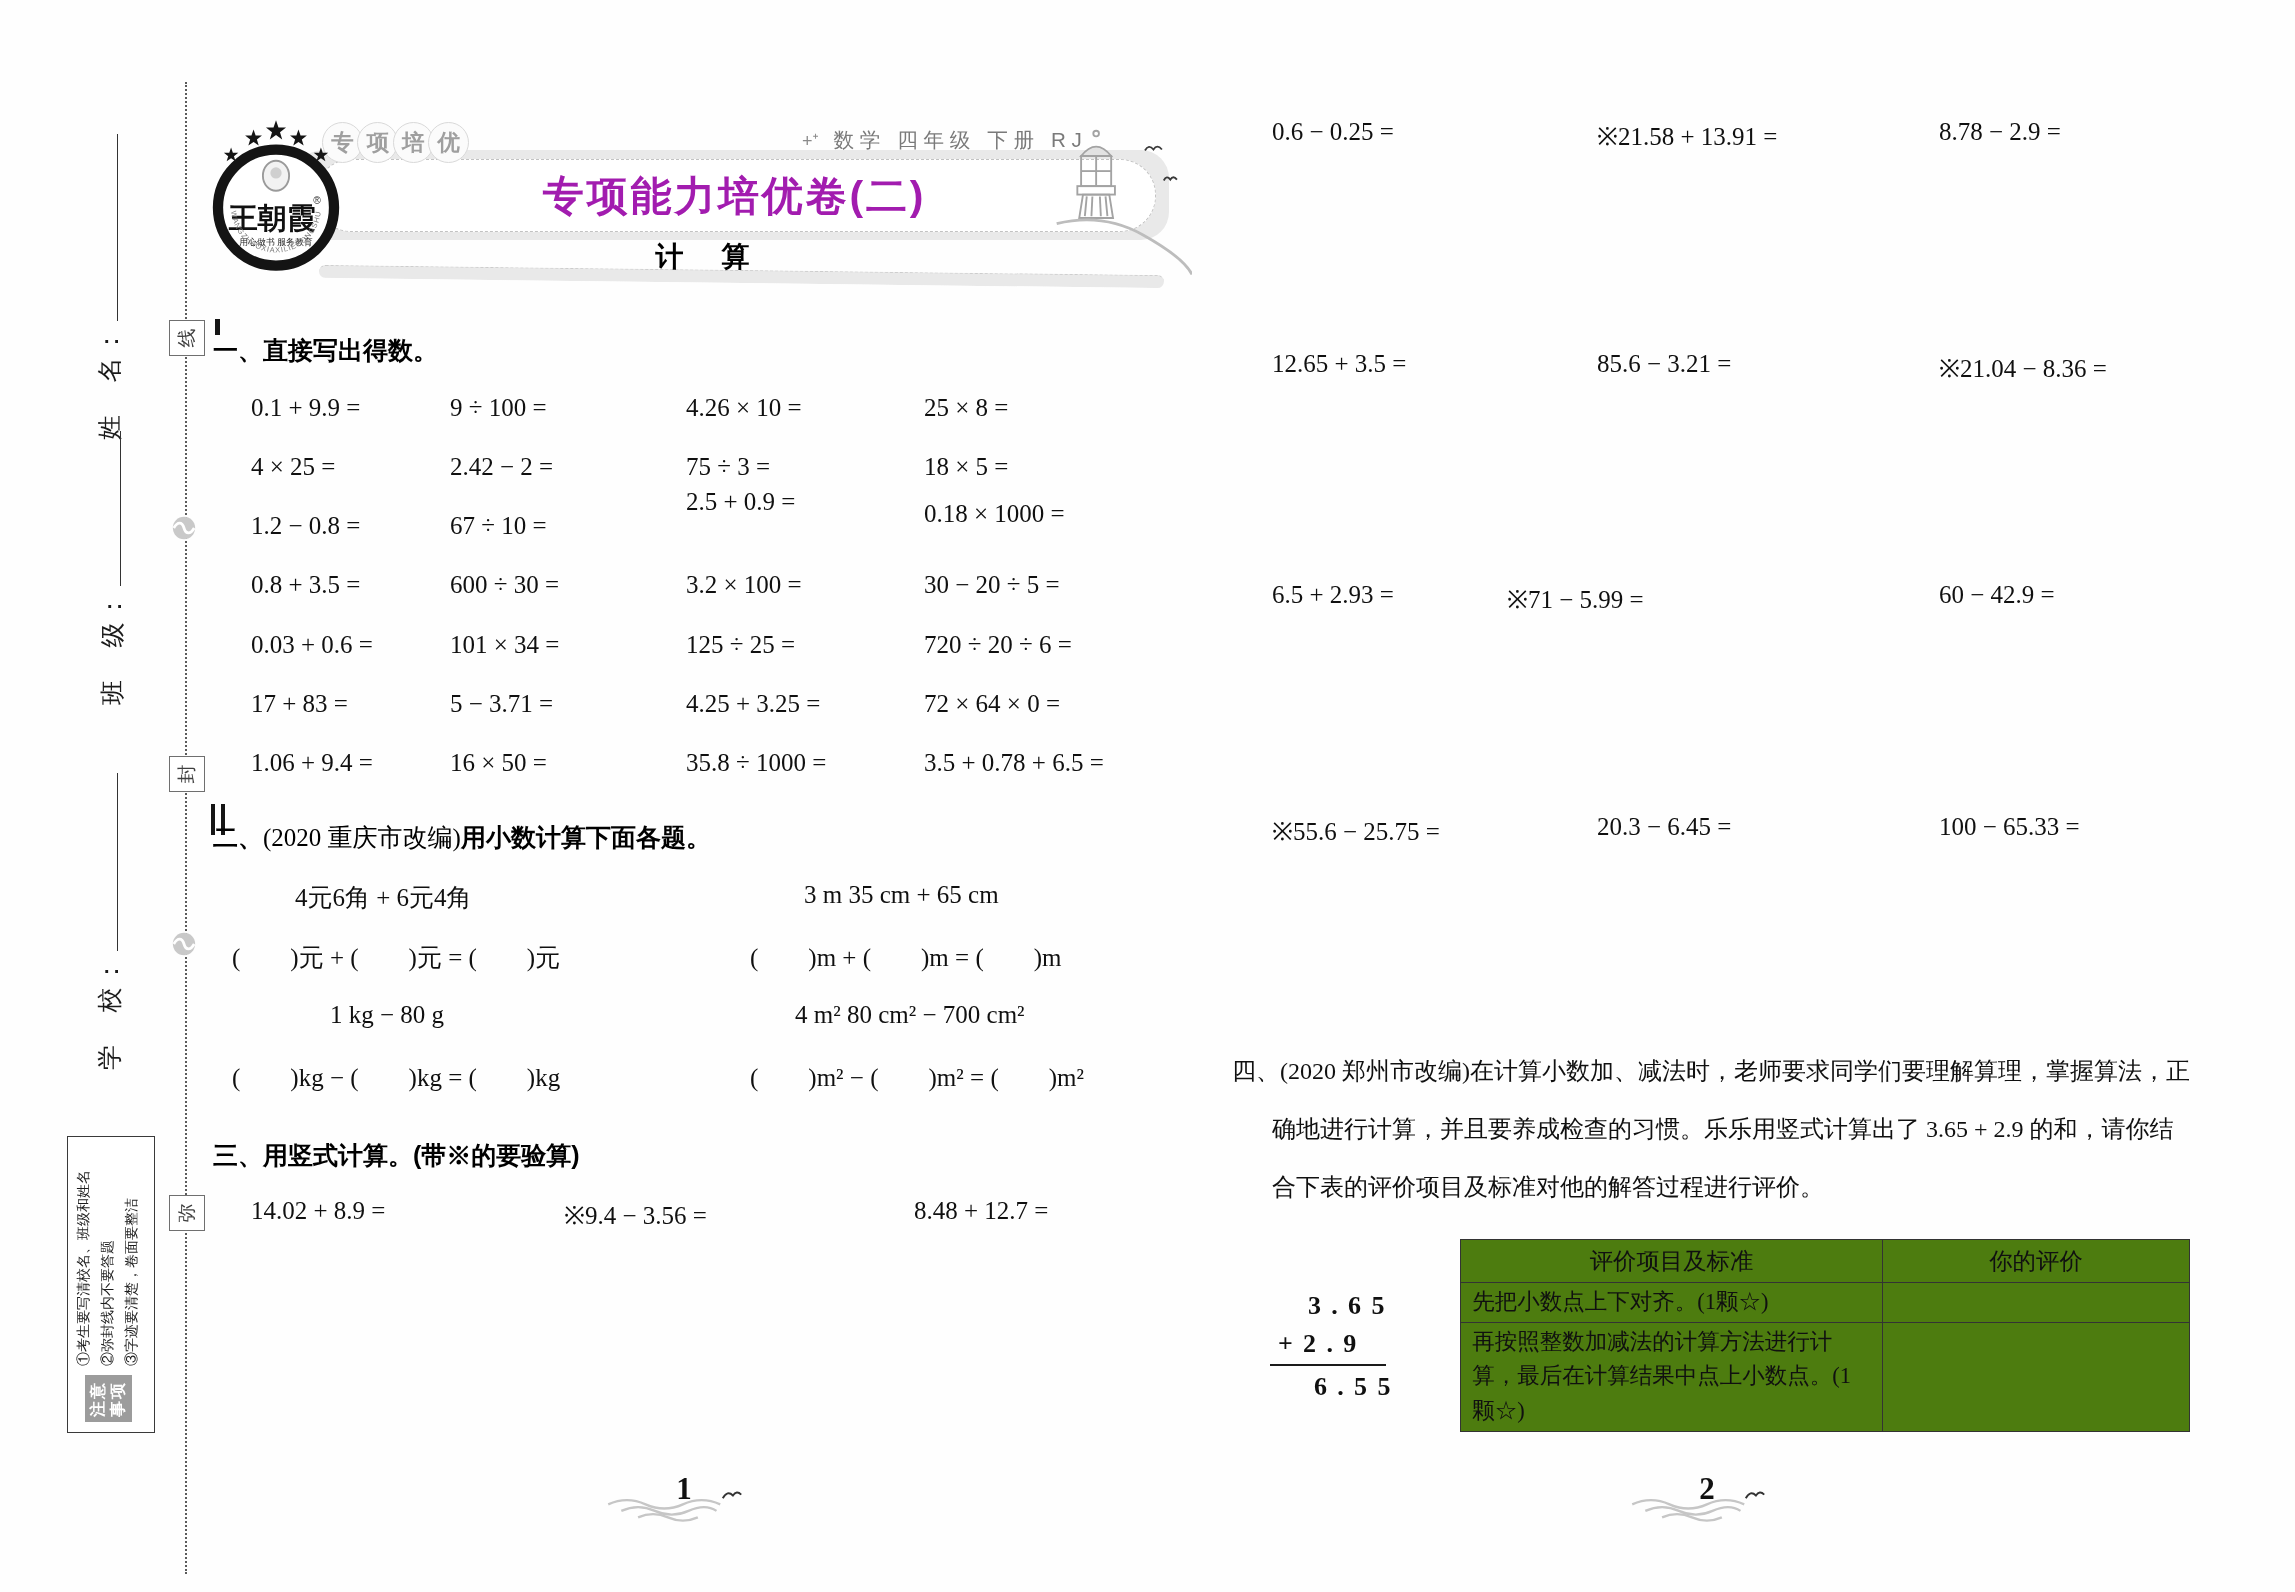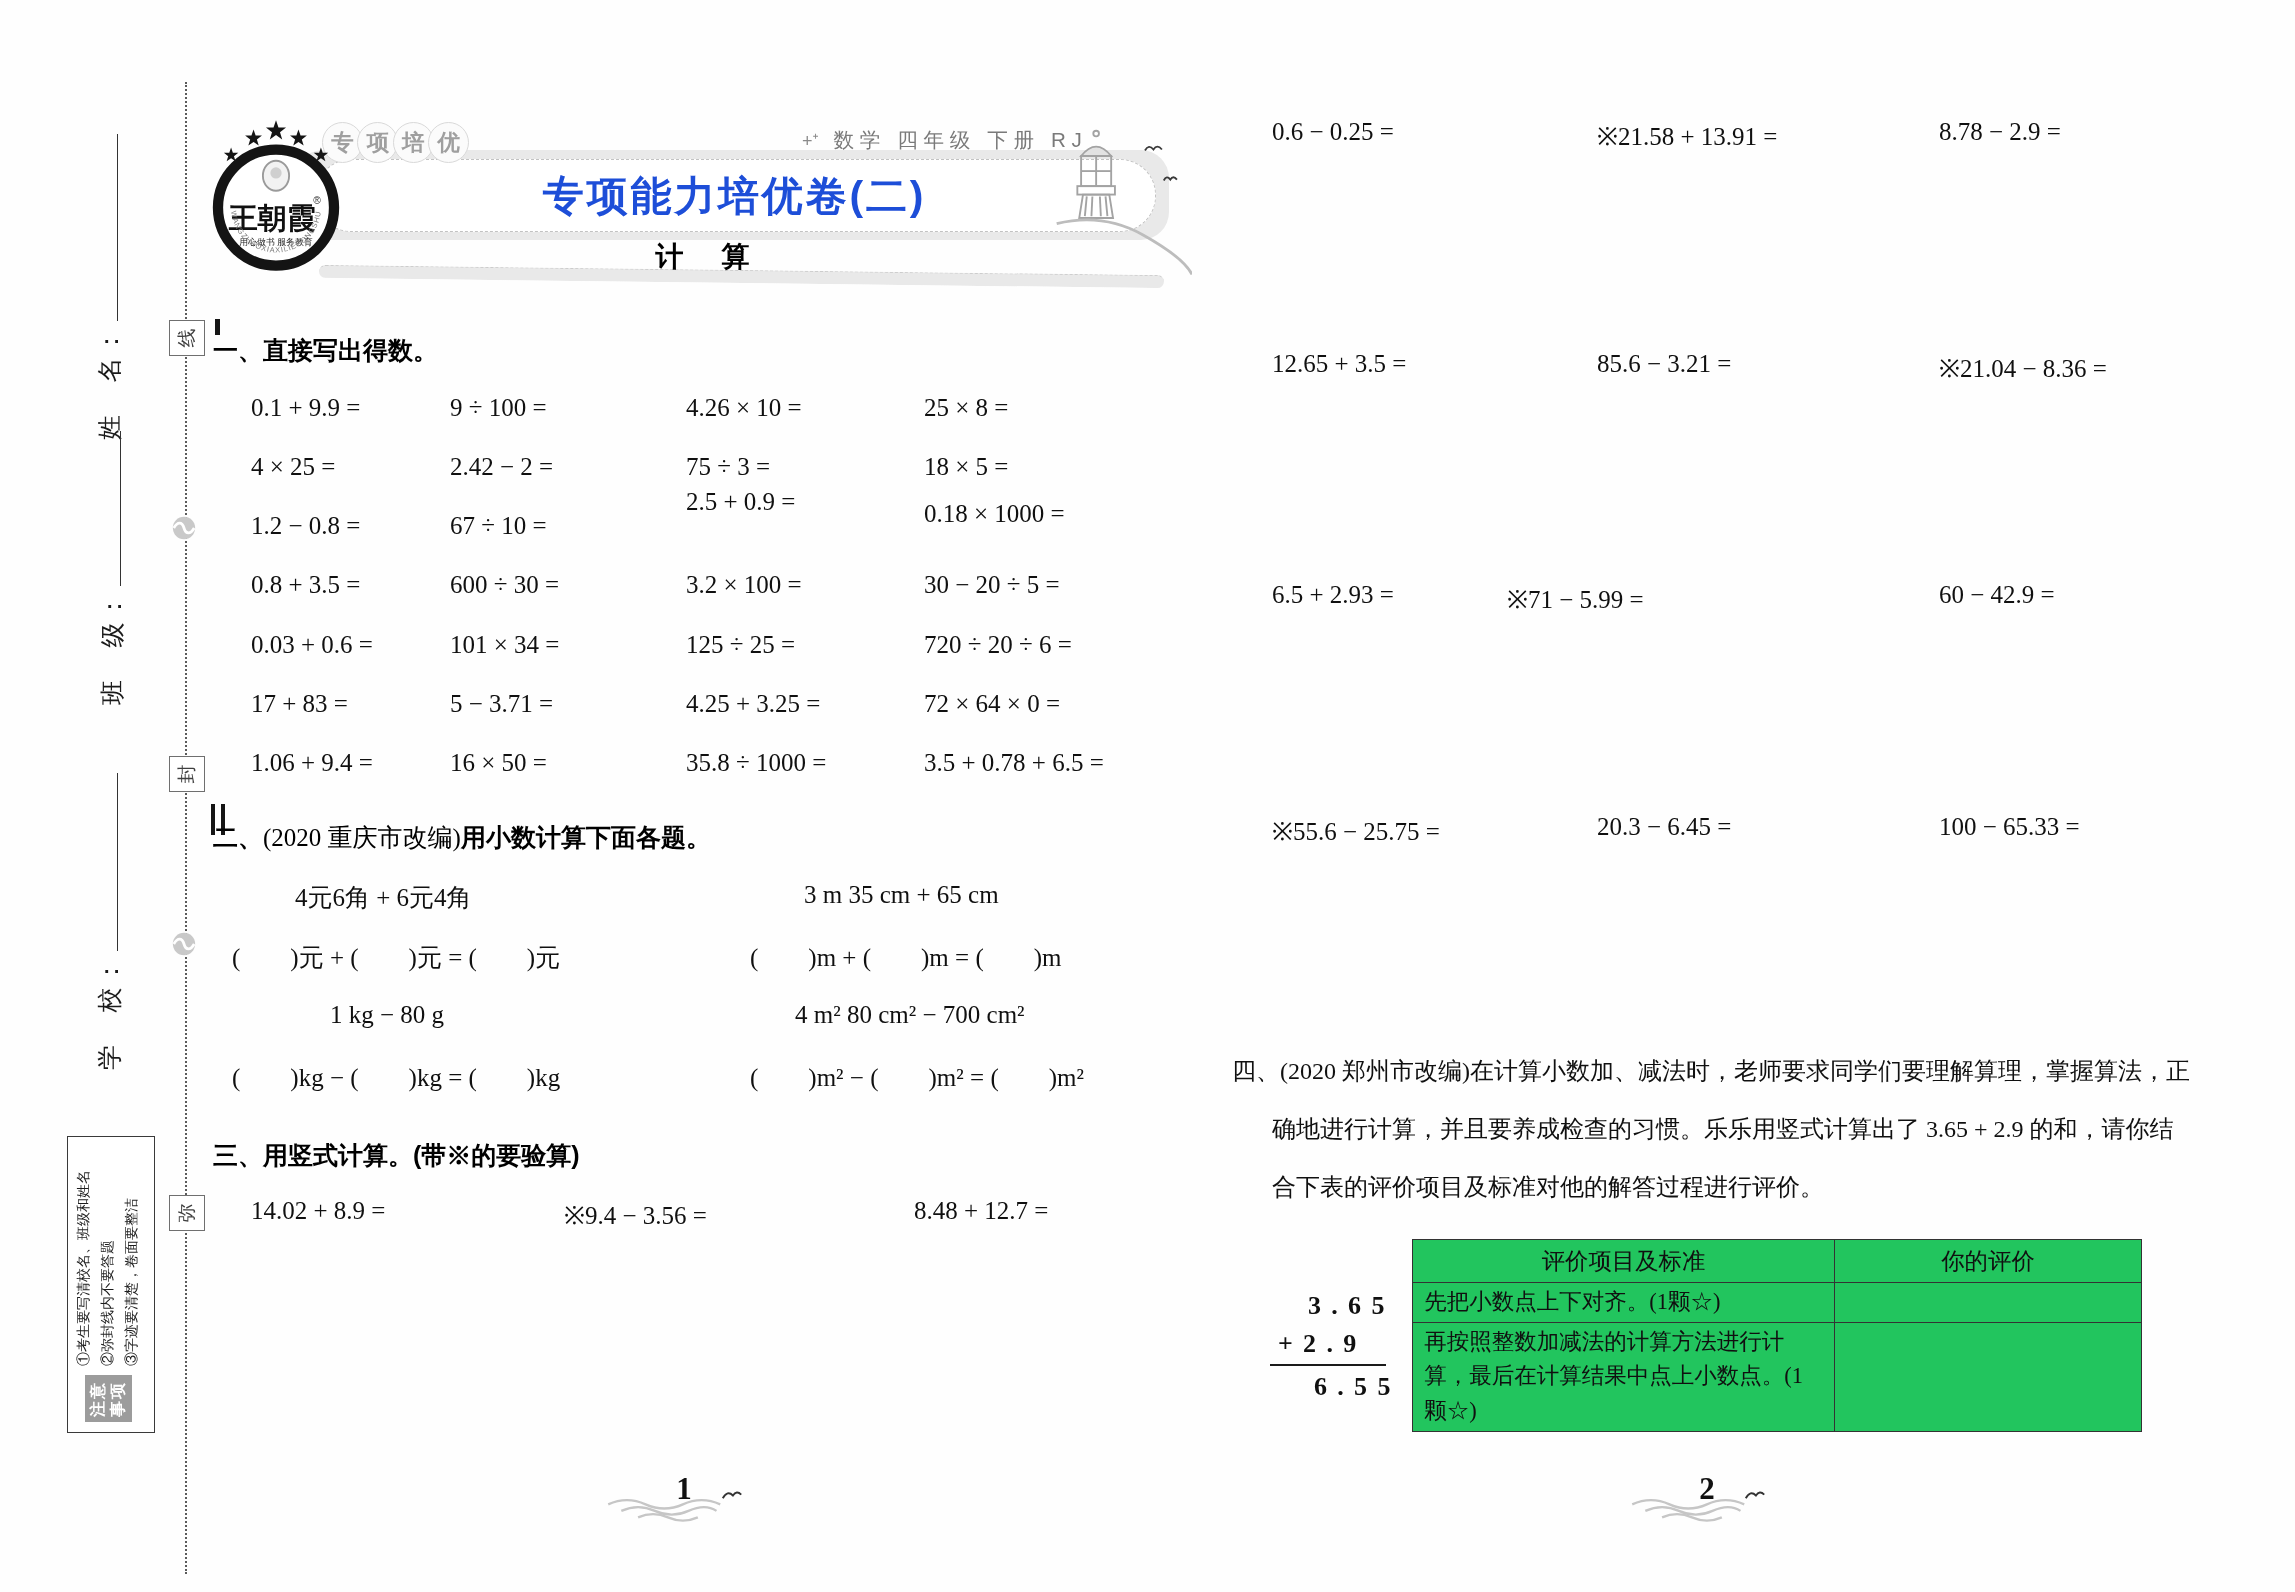--- a/index.html
+++ b/index.html
@@ -27,31 +27,31 @@
   .nl{font-family:"Liberation Serif",serif;font-size:14px;color:#1c1c1c;line-height:1.7;white-space:nowrap;}
   
   .badges{position:absolute;left:322px;top:122px;display:flex;z-index:4;}
   .bc{width:39px;height:39px;border-radius:50%;background:#fbfbfb;border:1.9px solid #d9d9d9;margin-right:-5.6px;
       display:flex;align-items:center;justify-content:center;font-weight:bold;font-size:22.5px;color:#9f9f9f;}
   .band{position:absolute;left:281px;top:150px;width:888px;height:90px;background:#e9e9e9;
         border-radius:45px 28px 28px 45px;z-index:1;}
   .band-inner{position:absolute;left:315px;top:159px;width:839px;height:71px;background:#fff;
         border:1.9px dashed #c2c2c2;border-radius:36px;z-index:2;}
   .main-title{position:absolute;left:315px;top:169px;width:839px;text-align:center;font-weight:bold;font-size:41px;
-        letter-spacing:2.8px;color:#1d4ed8;z-index:5;}
+        letter-spacing:2.8px;color:#a21caf;z-index:5;}
   .swoosh{position:absolute;left:319px;top:270px;width:845px;height:12px;background:#e9e9e9;border-top:1.9px dashed #cccccc;
         border-radius:6.6px;transform:rotate(0.7deg);z-index:1;}
   .subtitle{position:absolute;left:429px;top:238px;width:562px;text-align:center;font-weight:bold;font-size:28px;
         letter-spacing:15px;color:#000;z-index:5;}
   .edition{position:absolute;left:802px;top:126px;font-size:20.6px;color:#7a7a7a;letter-spacing:5.6px;z-index:5;}
   .edition .mark{font-size:18px;letter-spacing:0;margin-right:15px;color:#8a8a8a;}
   .logo{position:absolute;left:203px;top:114px;z-index:6;}
   .lh{position:absolute;left:1051px;top:126px;z-index:3;}
   
-  .etable{position:absolute;left:1412px;top:1239px;border-collapse:collapse;table-layout:fixed;background:#22c55e;}
+  .etable{position:absolute;left:1460px;top:1239px;border-collapse:collapse;table-layout:fixed;background:#4d7c0f;}
   .etable th,.etable td{border:1.9px solid #333;font-family:"Liberation Serif",serif;color:#101010;}
   .etable th{font-size:23.4px;font-weight:normal;text-align:center;}
   .etable td{font-size:22.5px;padding:1.9px 11.2px;line-height:1.55;text-align:left;vertical-align:middle;}
   
   .vc{position:absolute;font-family:"Liberation Serif",serif;font-size:26px;color:#101010;letter-spacing:1.9px;white-space:nowrap;font-weight:bold;}
   .vc-rule{position:absolute;left:1270px;top:1364px;width:116px;border-top:2.8px solid #1a1a1a;}
   
   .pnum{position:absolute;width:56px;text-align:center;font-family:"Liberation Serif",serif;font-weight:bold;
         font-size:31px;color:#111;z-index:2;}
   .wave{position:absolute;z-index:1;}

